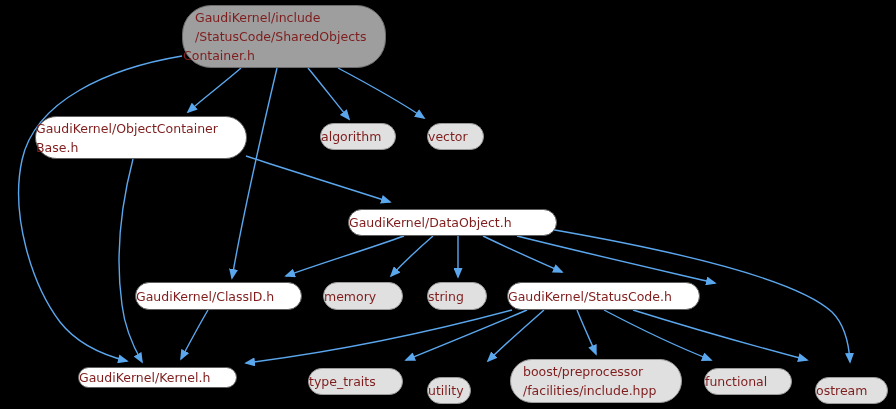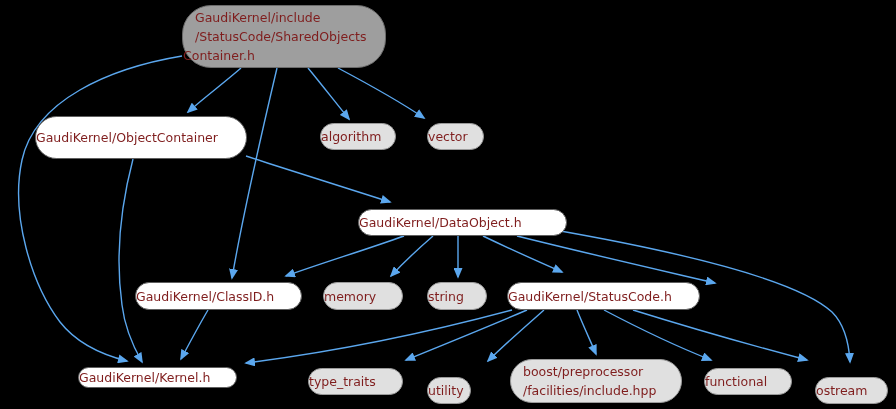--- a/index.html
+++ b/index.html
@@ -51,28 +51,29 @@
       <path d="M604,310 C642,330 678,347 711,360" fill="none" stroke="#5ba7ee" stroke-width="1.4" marker-end="url(#arrow)"></path>
       <path d="M633,310 C697,330 758,347 807,360" fill="none" stroke="#5ba7ee" stroke-width="1.4" marker-end="url(#arrow)"></path>
     </svg>
 <div class="node main" style="left: 182px; top: 5px; width: 204px; height: 63px;">
       <div class="line left">GaudiKernel/include</div>
       <div class="line left">/StatusCode/SharedObjects</div>
       <div class="line">Container.h</div>
     </div>
     <div class="node internal" style="left: 35px; top: 116px; width: 212px; height: 43px;">
       <div class="line">GaudiKernel/ObjectContainer</div>
+      <div class="line">Base.h</div>
     </div>
     <div class="node system" style="left: 320px; top: 123px; width: 76px; height: 27px;">
       <div class="line">algorithm</div>
     </div>
     <div class="node system" style="left: 427px; top: 123px; width: 57px; height: 27px;">
       <div class="line">vector</div>
     </div>
-    <div class="node internal" style="left: 358px; top: 209px; width: 209px; height: 27px;">
+    <div class="node internal" style="left: 348px; top: 209px; width: 209px; height: 27px;">
       <div class="line">GaudiKernel/DataObject.h</div>
     </div>
     <div class="node internal" style="left: 135px; top: 282px; width: 167px; height: 28px;">
       <div class="line">GaudiKernel/ClassID.h</div>
     </div>
     <div class="node system" style="left: 323px; top: 282px; width: 80px; height: 28px;">
       <div class="line">memory</div>
     </div>
     <div class="node system" style="left: 427px; top: 282px; width: 60px; height: 28px;">
       <div class="line">string</div>

